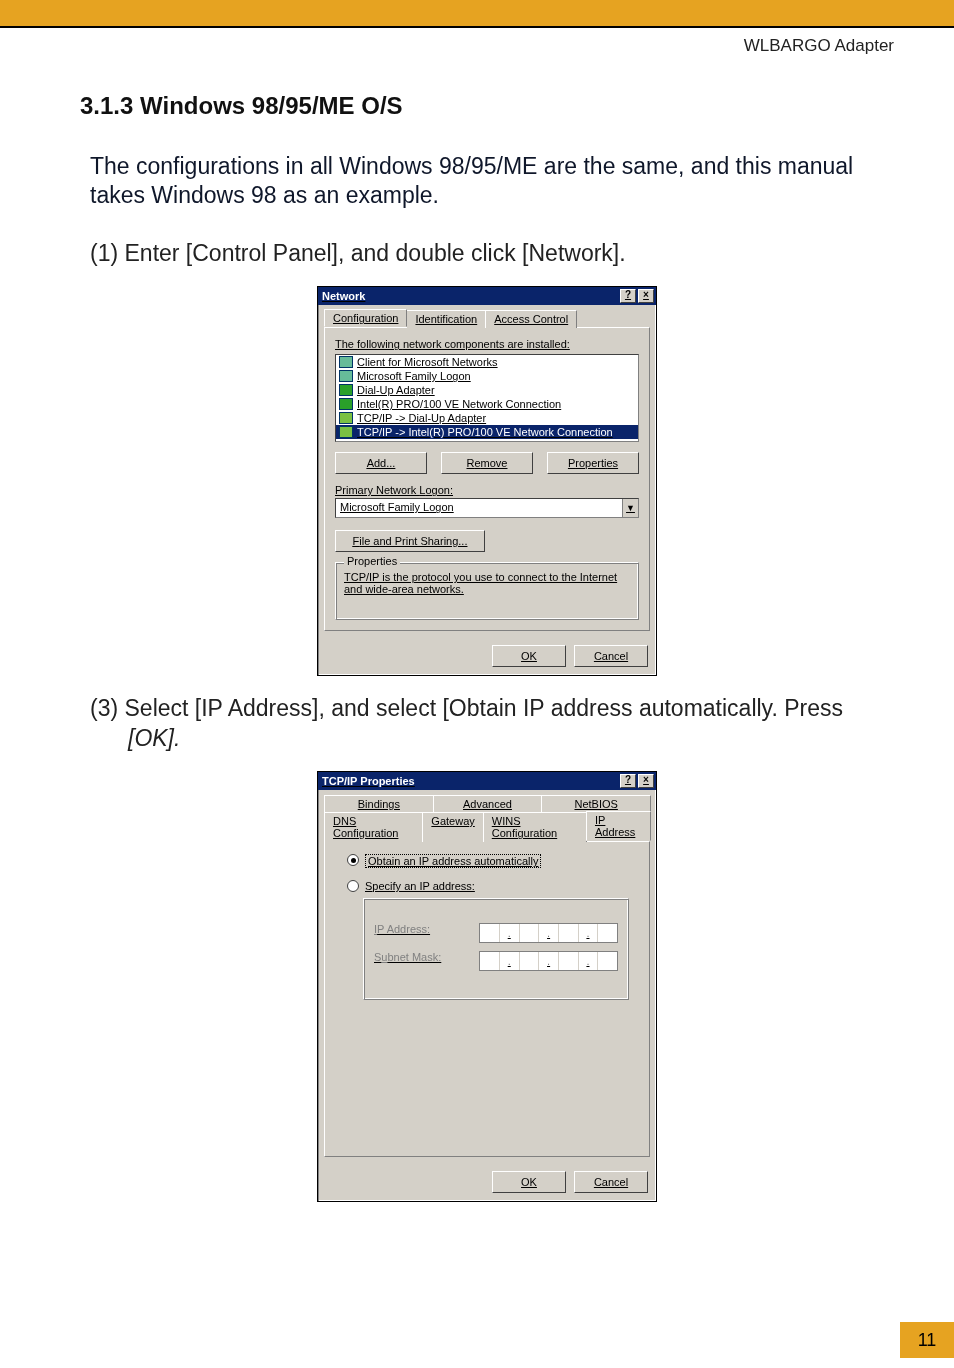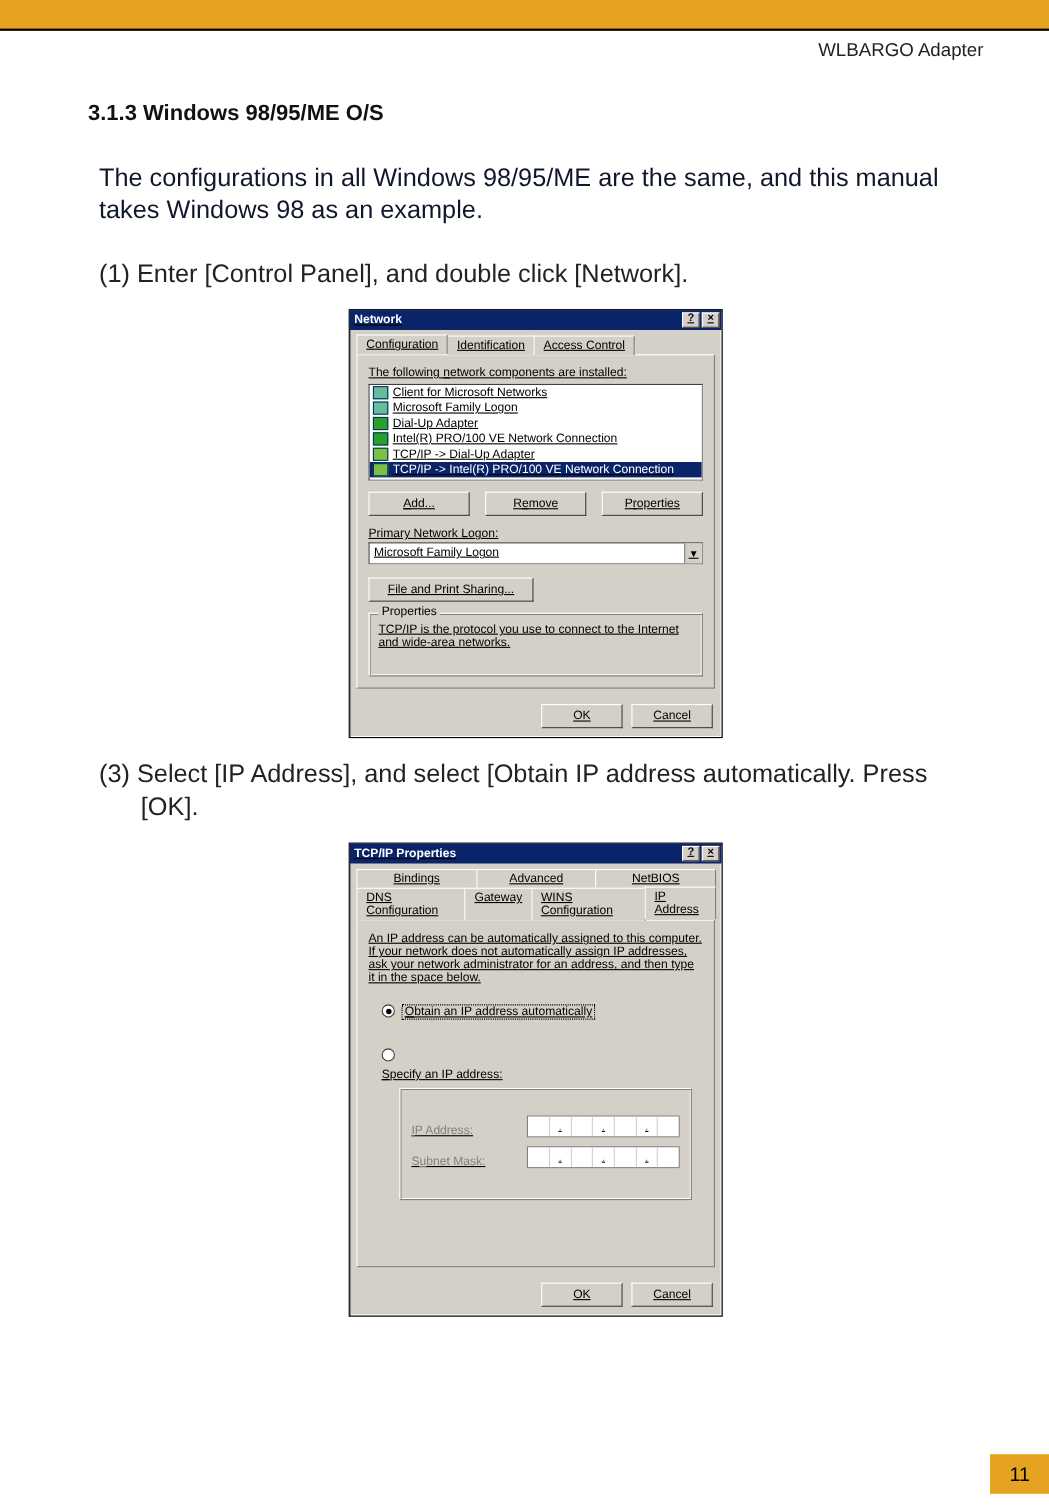--- a/index.html
+++ b/index.html
@@ -21,39 +21,39 @@
     top: 36px;
     right: 60px;
     font-size: 17px;
     color: #222;
   }
   .content {
     padding: 64px 60px 0 80px;
     color: #111;
   }
   .section-heading {
-    font-size: 20px;
+    font-size: 24px;
     font-weight: 700;
     margin-bottom: 32px;
     color: #111;
   }
   .body-text {
     font-size: 23px;
     line-height: 1.28;
     margin-bottom: 28px;
     color: #0f172a;
     padding-left: 10px;
   }
   .step-text {
     font-size: 23px;
     line-height: 1.28;
     color: #222;
     padding-left: 10px;
   }
-  .step-text .indent { padding-left: 38px; display:block; }
+  .step-text .indent { padding-left: 38px; display:block;font-style:italic; }
   .step3 { margin-top: 18px; }
 
   
   .dialog {
     margin: 18px auto 0 auto;
     background: #d4d0c8;
     border: 1px solid #000;
     box-shadow: 1px 1px 0 #808080 inset, -1px -1px 0 #fff inset;
     font-family: Tahoma, "MS Sans Serif", Arial, sans-serif;
     font-size: 11px;
@@ -181,21 +181,21 @@
   }
   .radio.sel::after { content:""; width:5px; height:5px; background:#000; border-radius:50%; }
   .dotted-label { border:1px dotted #000; padding:0 2px; }
   .ip-group {
     border:1px solid #808080;
     border-top-color:#fff; border-left-color:#fff;
     box-shadow: inset 1px 1px 0 #808080, inset -1px -1px 0 #fff;
     margin:4px 10px 0 28px;
     padding:16px 10px 20px 10px;
   }
-  .ip-field-row { display:flex; align-items:flex-end; gap:22px; margin:8px 0; }
+  .ip-field-row { display:flex; align-items:flex-start; gap:22px; margin:8px 0; }
   .ip-field-row .flabel { width:90px; color:#808080; }
   .ipbox {
     display:flex; border:1px solid #808080; background:#fff; height:20px; width:150px;
   }
   .ipbox span {
     flex:1; border-right:1px solid #d4d0c8; text-align:center; line-height:18px; color:#808080;
   }
   .ipbox span:last-child { border-right:none; }
   .dot { flex:0 0 4px; color:#000; line-height:16px; }
 
@@ -307,27 +307,26 @@
       <div class="tab" style="flex:1;text-align:center;">Advanced</div>
       <div class="tab" style="flex:1;text-align:center;">NetBIOS</div>
     </div>
     <div class="tabstrip row2">
       <div class="tab">DNS Configuration</div>
       <div class="tab">Gateway</div>
       <div class="tab">WINS Configuration</div>
       <div class="tab active">IP Address</div>
     </div>
     <div class="panel tcp-panel" style="min-height:316px;">
-      <div class="info">An IP address can be automatically assigned to this computer. If your network does not automatically assign IP addresses, ask your network administrator for an address, and then type it in the space below.</div>
 
       <div class="radio-row">
         <span class="radio sel"></span>
         <span class="dotted-label"><span class="u">O</span>btain an IP address automatically</span>
       </div>
-      <div class="radio-row" style="margin-top:22px;flex-direction:column;">
+      <div class="radio-row" style="margin-top:8px;">
         <span class="radio"></span>
         <span><span class="u">S</span>pecify an IP address:</span>
       </div>
       <div class="ip-group">
         <div class="ip-field-row">
           <span class="flabel"><span class="u">I</span>P Address:</span>
           <div class="ipbox">
             <span></span>
               <span class="dot">.</span>
               <span></span>

